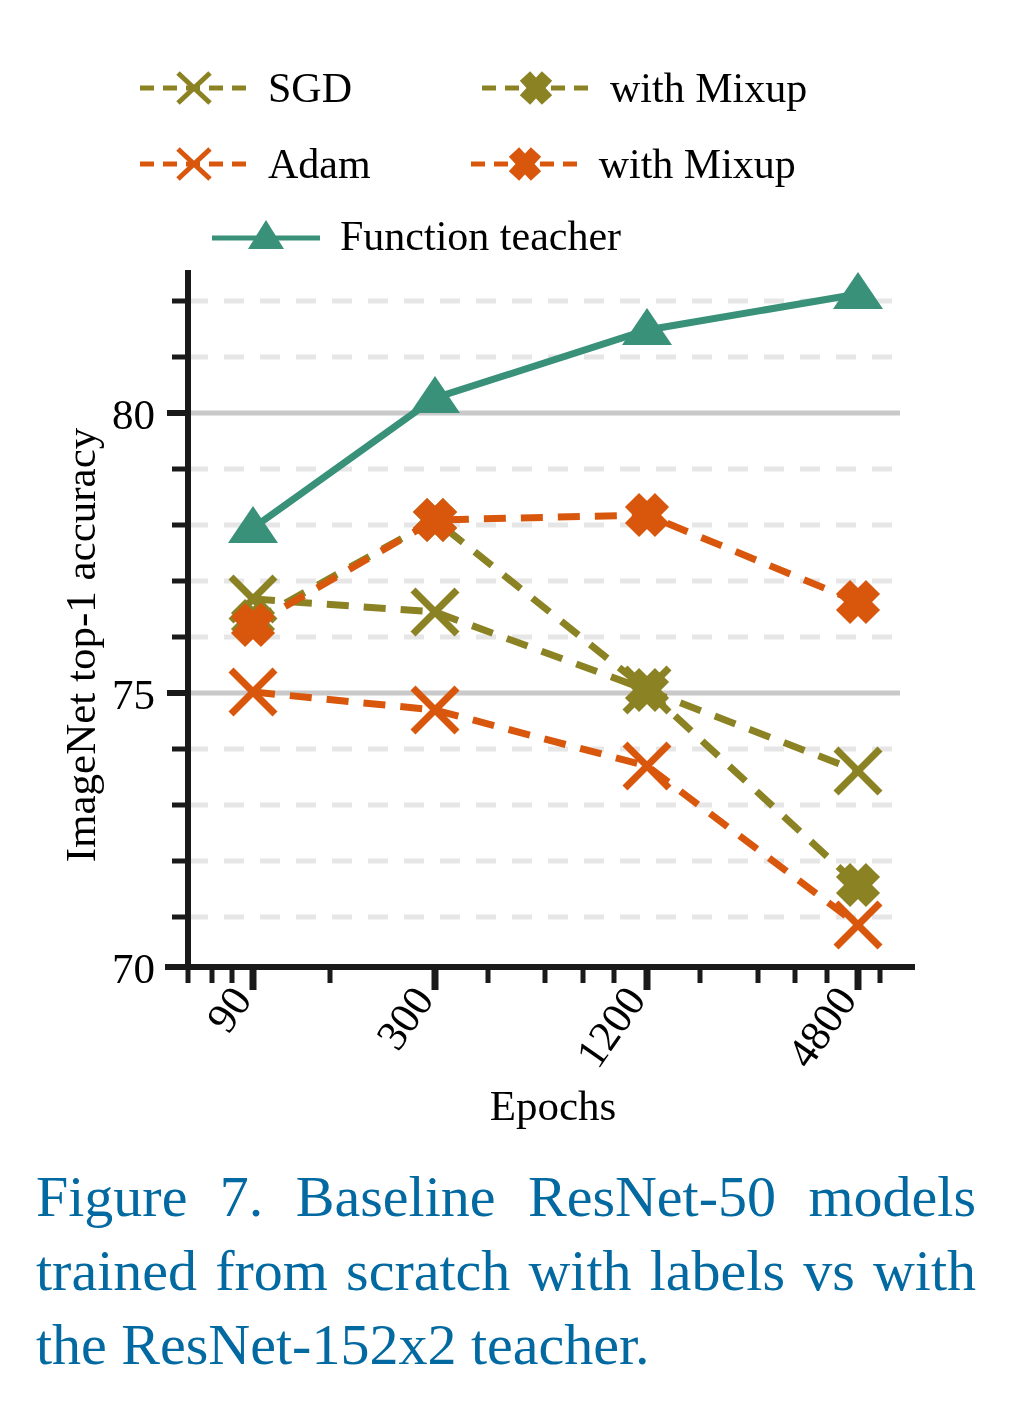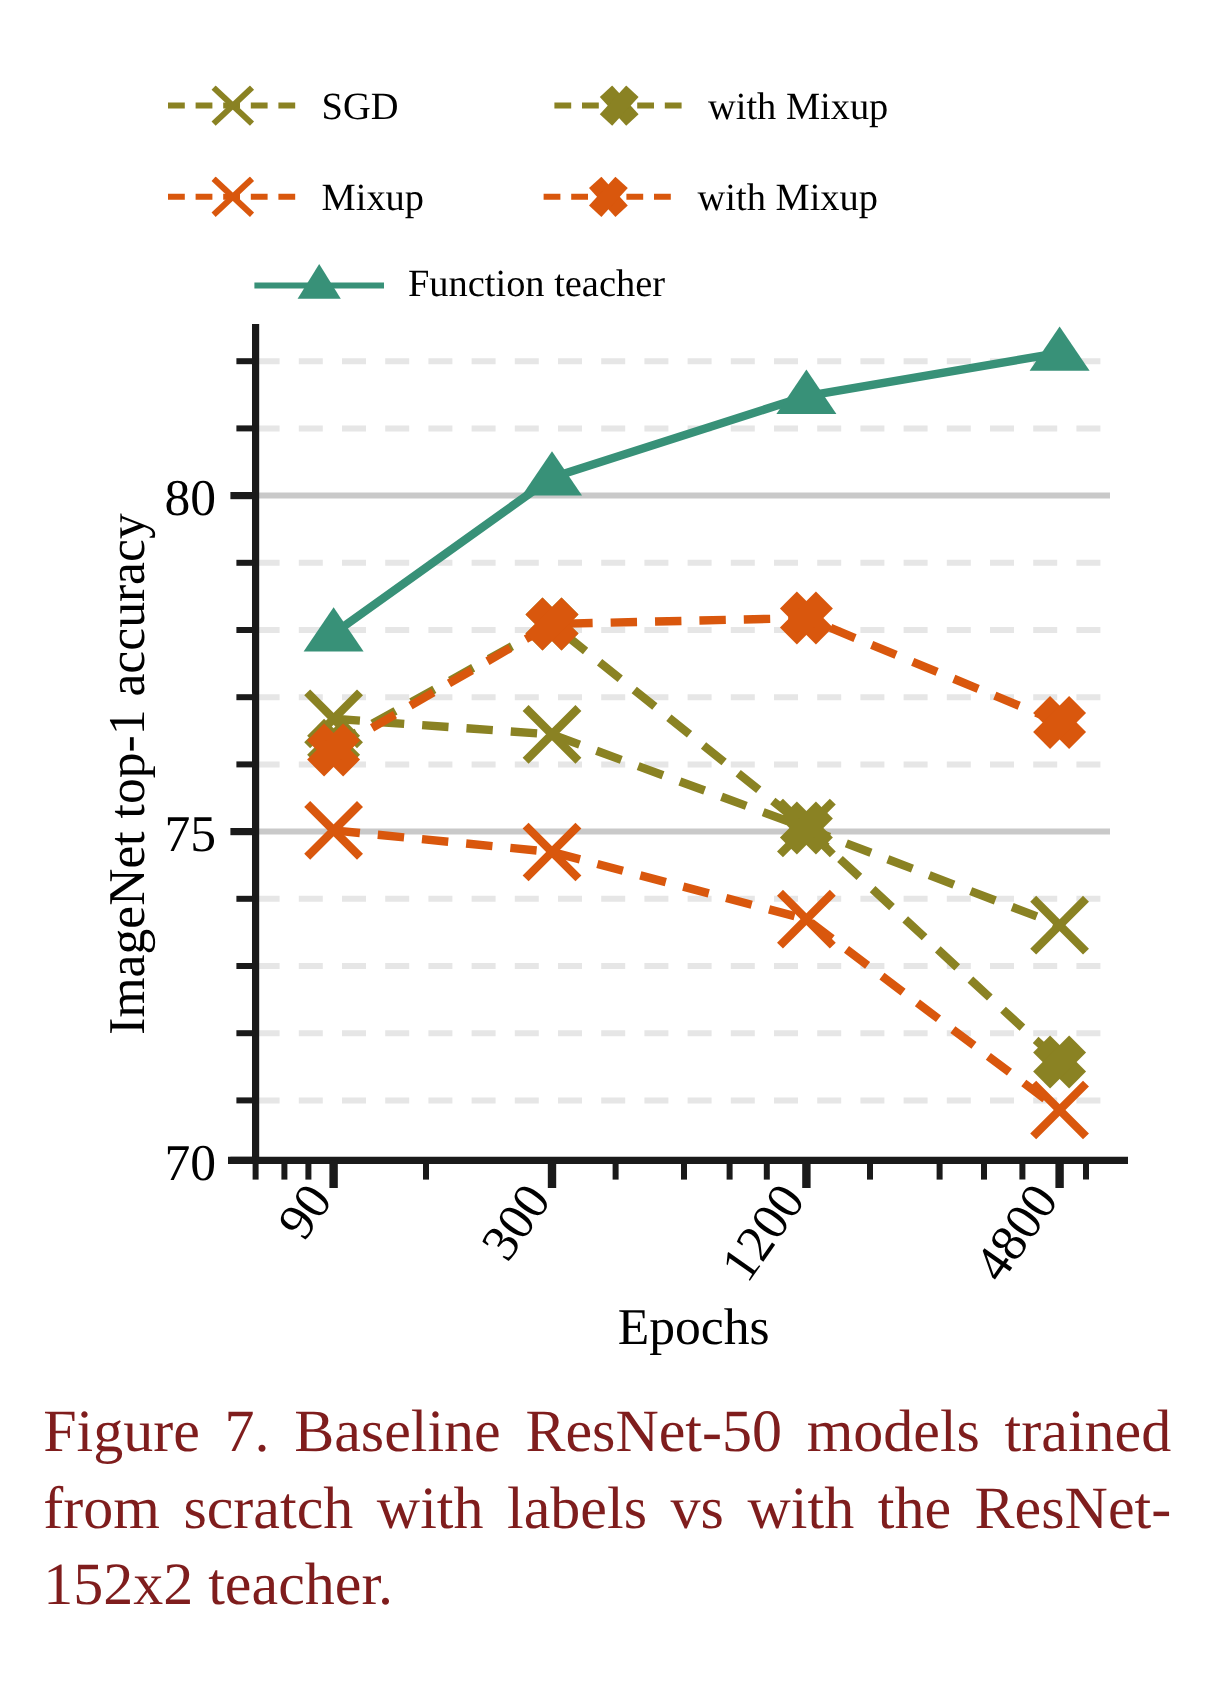--- a/index.html
+++ b/index.html
@@ -4,33 +4,33 @@
 <style>
   html,body{margin:0;padding:0;background:#ffffff;}
   body{width:1012px;height:1422px;font-family:"Liberation Serif",serif;color:#000;overflow:hidden;}
   #root{position:relative;width:1012px;height:1422px;}
 
   
   #legend{position:absolute;left:0;top:28px;width:1012px;height:220px;}
   .legend-row{position:absolute;display:flex;align-items:center;}
   .legend-entry{display:flex;align-items:center;}
   .legend-swatch{position:relative;width:112px;height:34px;margin-right:18px;}
-  .legend-label{font-size:32px;line-height:44px;white-space:nowrap;font-family:"Liberation Serif",serif;}
+  .legend-label{font-size:42px;line-height:44px;white-space:nowrap;font-family:"Liberation Serif",serif;}
 
   
-  #plot{position:absolute;left:0;top:0;width:879px;height:1130px;padding-left:25px;}
+  #plot{position:absolute;left:0;top:0;width:879px;height:1130px;}
   #plot svg{display:block;}
 
   .axis-label{font-family:"Liberation Serif",serif;font-size:43px;fill:#000;}
   .tick-label{font-family:"Liberation Serif",serif;font-size:43px;fill:#000;}
 
   
   #caption{position:absolute;left:36px;top:1160px;width:940px;
-           font-family:"Liberation Serif",serif;font-size:50px;line-height:1.28;
-           text-align:justify;text-align-last:left;color:#7f1d1d;}
+           font-family:"Liberation Serif",serif;font-size:58px;line-height:1.28;
+           text-align:justify;text-align-last:left;color:#0369a1;}
 </style>
 </head>
 <body>
 
 <div id="root">
 
   <div id="legend">
 
     <div class="legend-row" style="left:138px;top:38px;">
       <div class="legend-entry">
@@ -63,21 +63,21 @@
       <div class="legend-entry">
         <span class="legend-swatch">
           <svg width="112" height="34" viewBox="0 0 112 34">
             <line x1="2" y1="17" x2="110" y2="17" stroke="#d9570d" stroke-width="5" stroke-dasharray="14 9" stroke-linecap="butt"></line>
             <g stroke="#d9570d" stroke-width="5" stroke-linecap="butt">
               <line x1="40" y1="2" x2="72" y2="32"></line>
               <line x1="72" y1="2" x2="40" y2="32"></line>
             </g>
           </svg>
         </span>
-        <span class="legend-label">Mixup</span>
+        <span class="legend-label">Adam</span>
       </div>
       <div class="legend-entry" style="margin-left:98px;">
         <span class="legend-swatch">
           <svg width="112" height="34" viewBox="0 0 112 34">
             <line x1="2" y1="17" x2="110" y2="17" stroke="#d9570d" stroke-width="5" stroke-dasharray="14 9" stroke-linecap="butt"></line>
             <g stroke="#d9570d" stroke-width="14" stroke-linecap="butt">
               <line x1="45" y1="5" x2="67" y2="29"></line>
               <line x1="67" y1="5" x2="45" y2="29"></line>
             </g>
           </svg>

